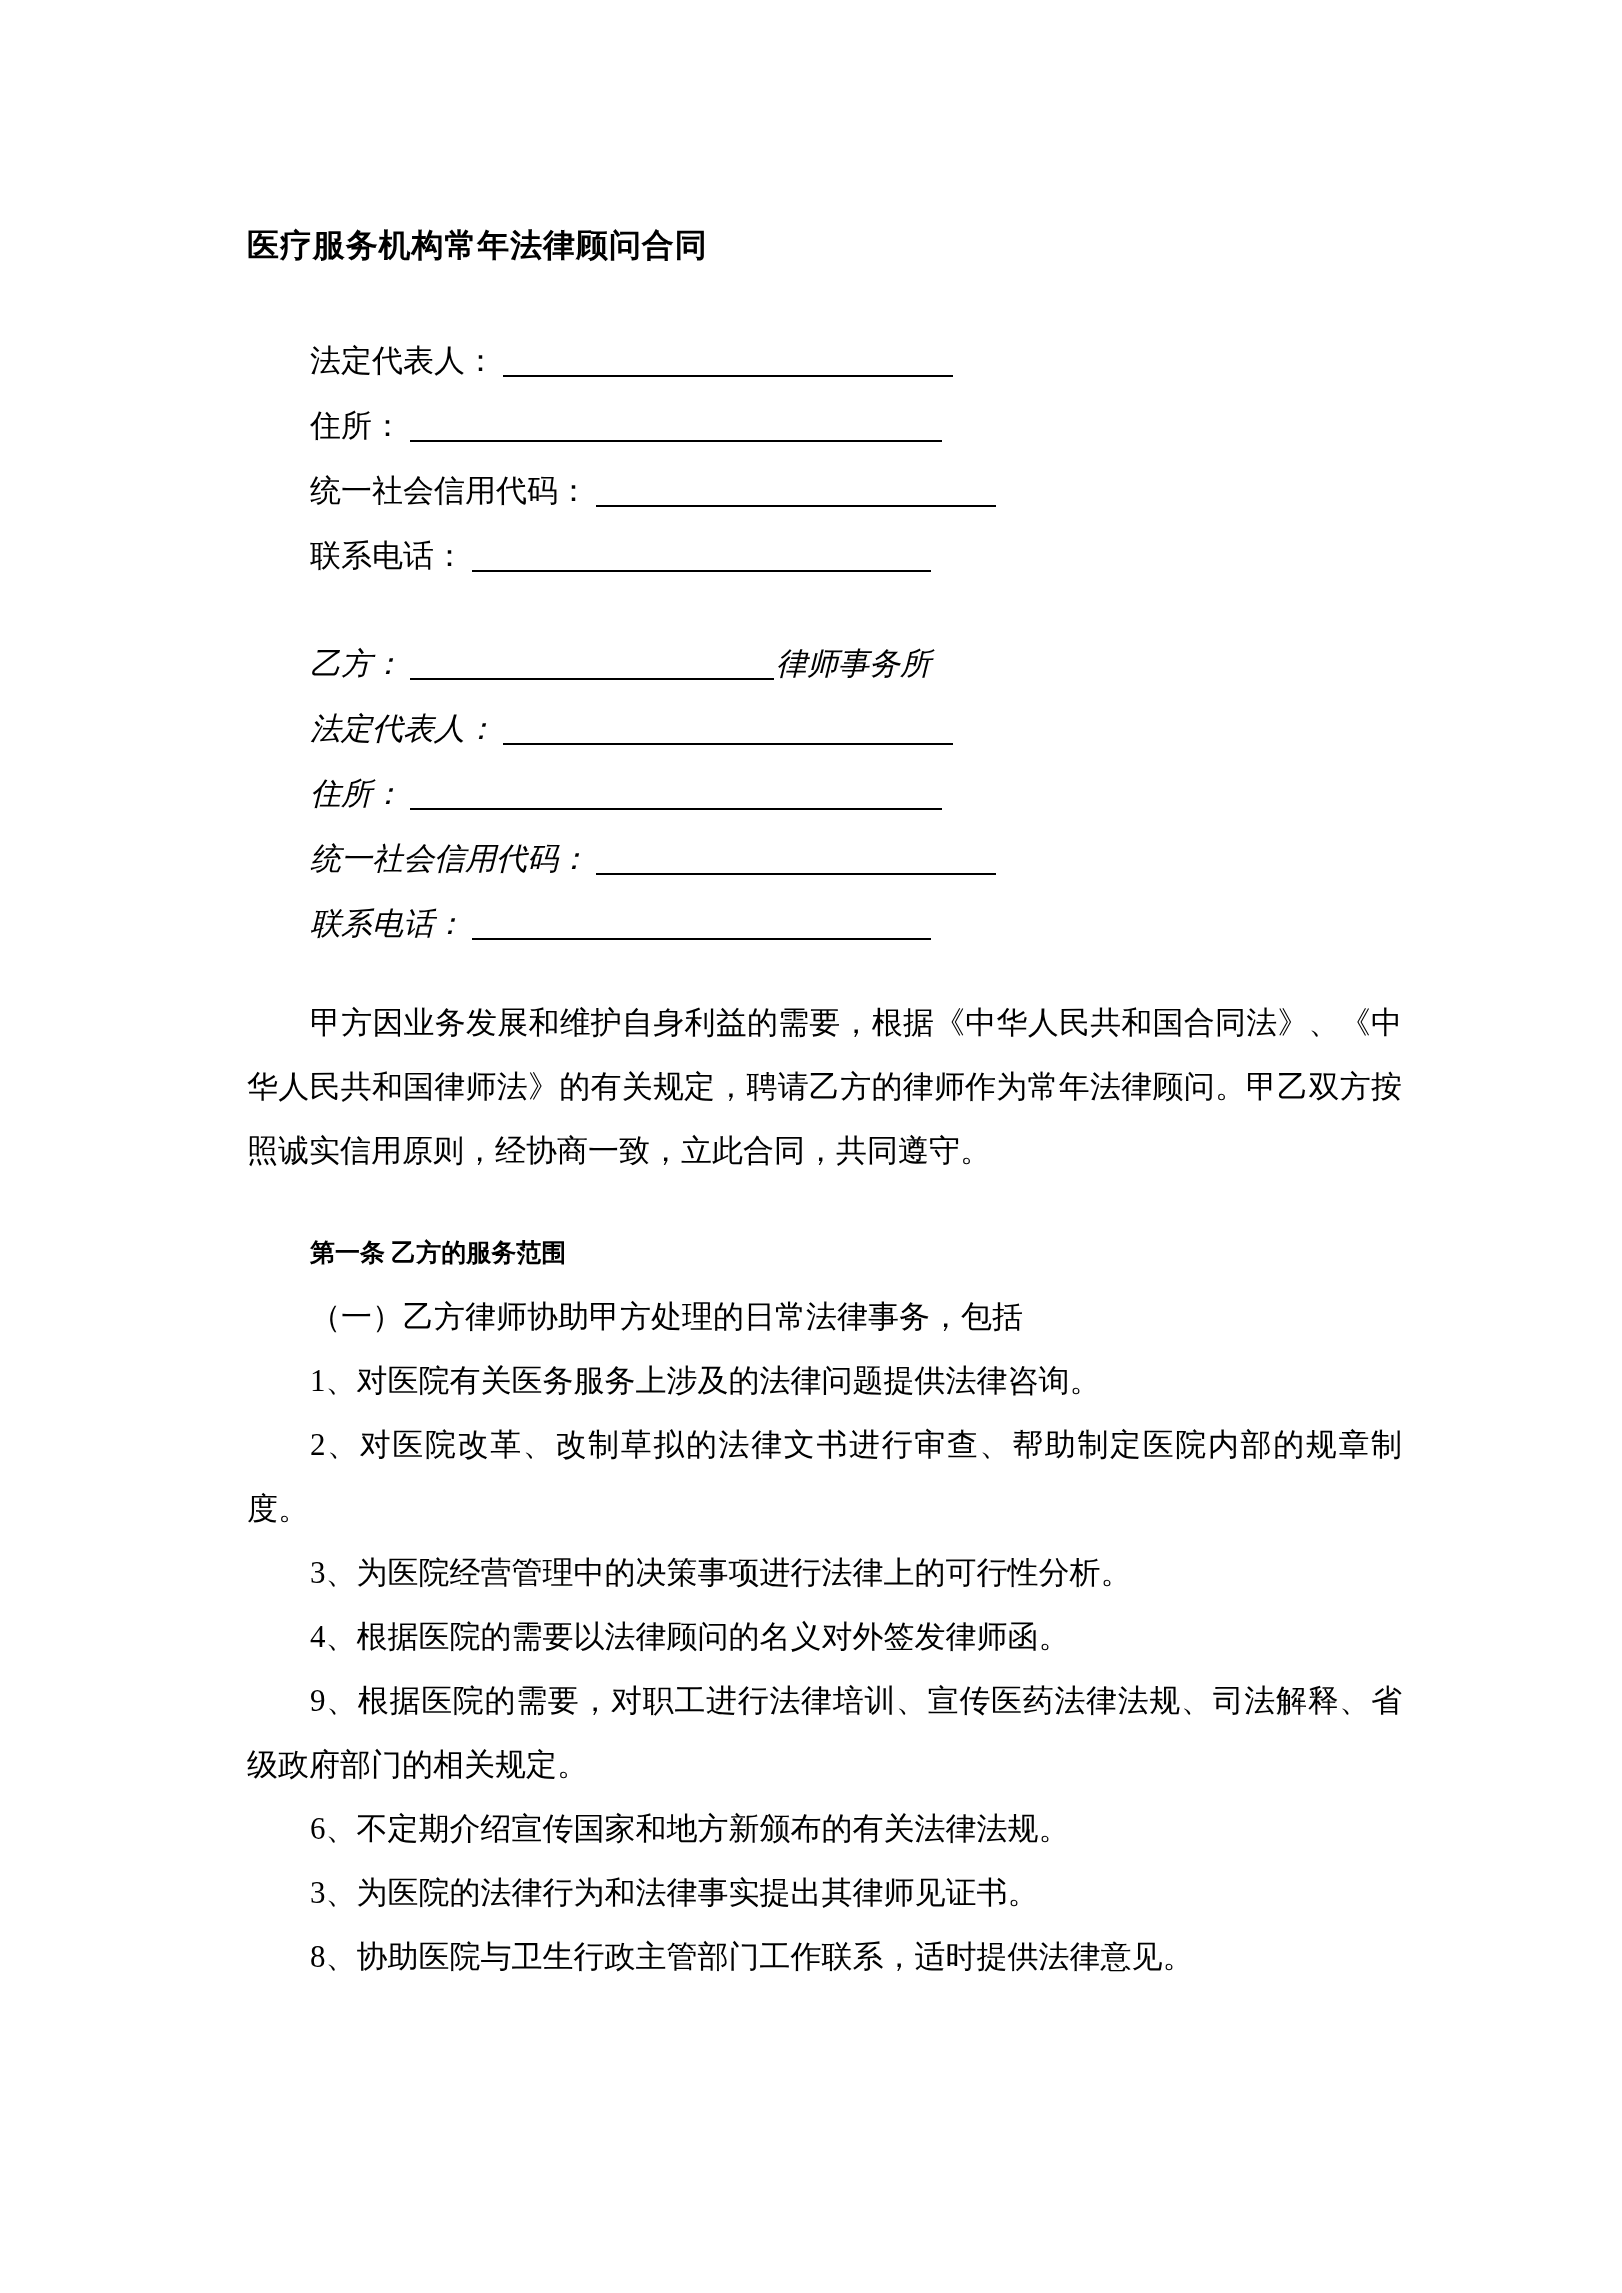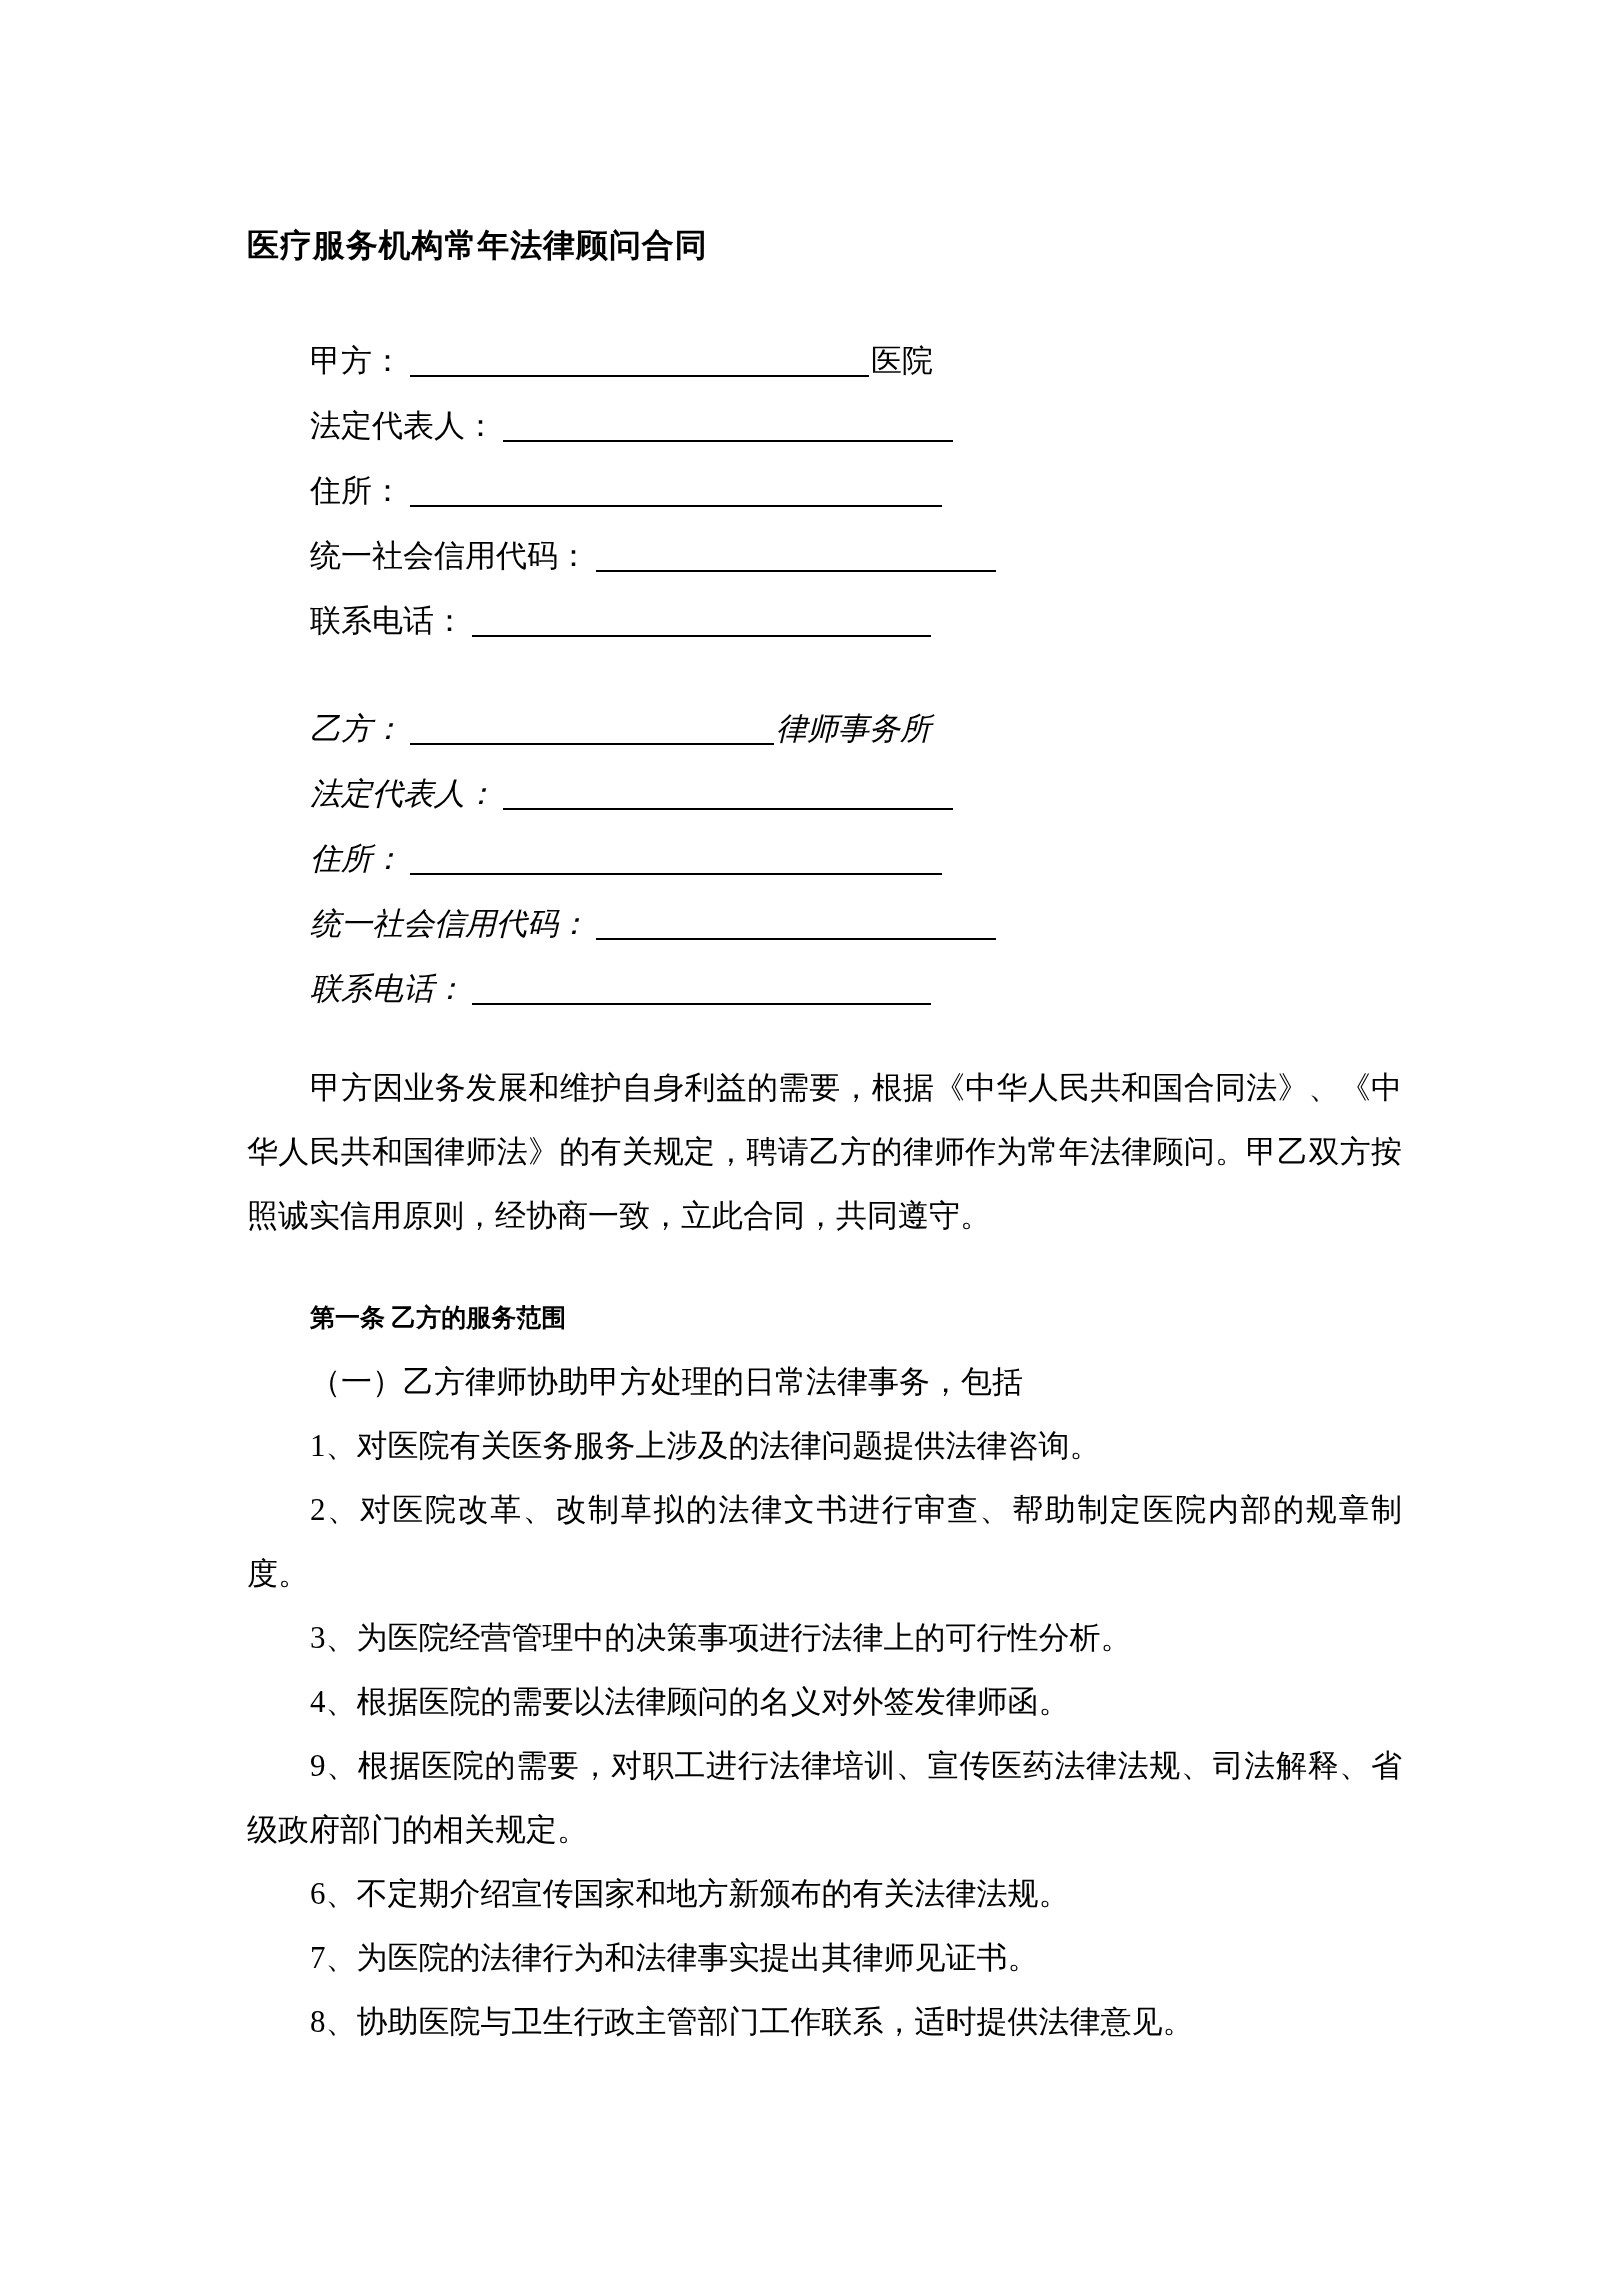--- a/index.html
+++ b/index.html
@@ -85,23 +85,20 @@
 </style>
 </head>
 <body>
 
 <div class="page">
 
   <h1 class="doc-title">医疗服务机构常年法律顾问合同</h1>
 
   <div class="party-block party-a">
     <div class="field-line">
-      <span>甲方：</span><span class="blank w-a0"></span><span>医院</span>
-    </div>
-    <div class="field-line">
       <span>法定代表人：</span><span class="blank w-a1"></span><span></span>
     </div>
     <div class="field-line">
       <span>住所：</span><span class="blank w-a2"></span><span></span>
     </div>
     <div class="field-line">
       <span>统一社会信用代码：</span><span class="blank w-a3"></span><span></span>
     </div>
     <div class="field-line">
       <span>联系电话：</span><span class="blank w-a4"></span><span></span>
@@ -131,18 +128,18 @@
   <h2 class="section-heading">第一条 乙方的服务范围</h2>
 
   <div class="body-text clause-list">
     <p class="clause-line">（一）乙方律师协助甲方处理的日常法律事务，包括</p>
     <p class="clause-line">1、对医院有关医务服务上涉及的法律问题提供法律咨询。</p>
     <p class="clause-line">2、对医院改革、改制草拟的法律文书进行审查、帮助制定医院内部的规章制度。</p>
     <p class="clause-line">3、为医院经营管理中的决策事项进行法律上的可行性分析。</p>
     <p class="clause-line">4、根据医院的需要以法律顾问的名义对外签发律师函。</p>
     <p class="clause-line">9、根据医院的需要，对职工进行法律培训、宣传医药法律法规、司法解释、省级政府部门的相关规定。</p>
     <p class="clause-line">6、不定期介绍宣传国家和地方新颁布的有关法律法规。</p>
-    <p class="clause-line">7、为医院的法律行为和法律事实提出其律师见证书。</p>
+    <p class="clause-line">3、为医院的法律行为和法律事实提出其律师见证书。</p>
     <p class="clause-line">8、协助医院与卫生行政主管部门工作联系，适时提供法律意见。</p>
   </div>
 
 </div>
 
 
 </body></html>

